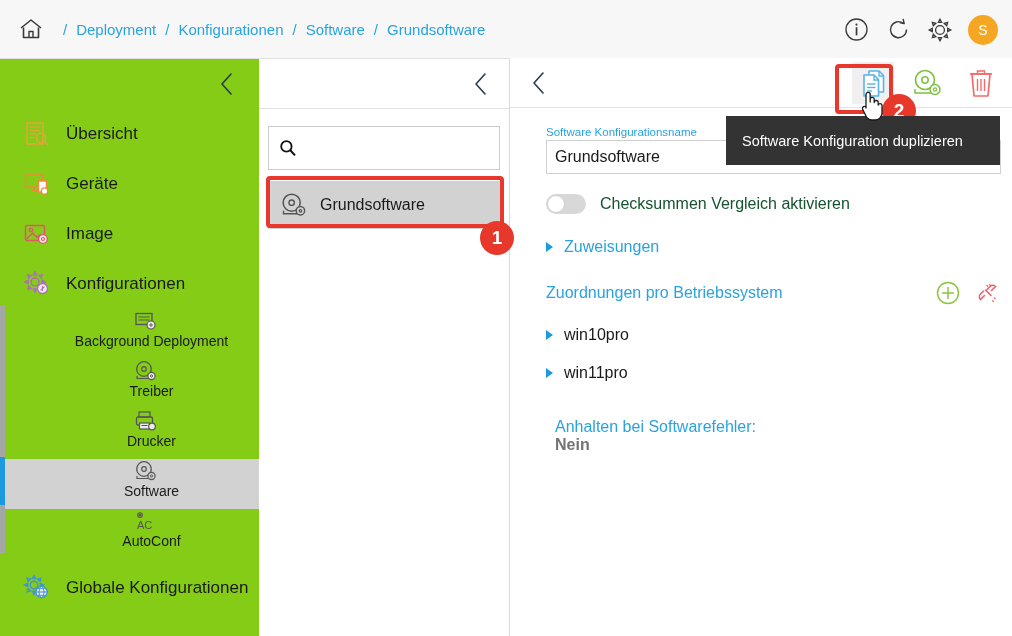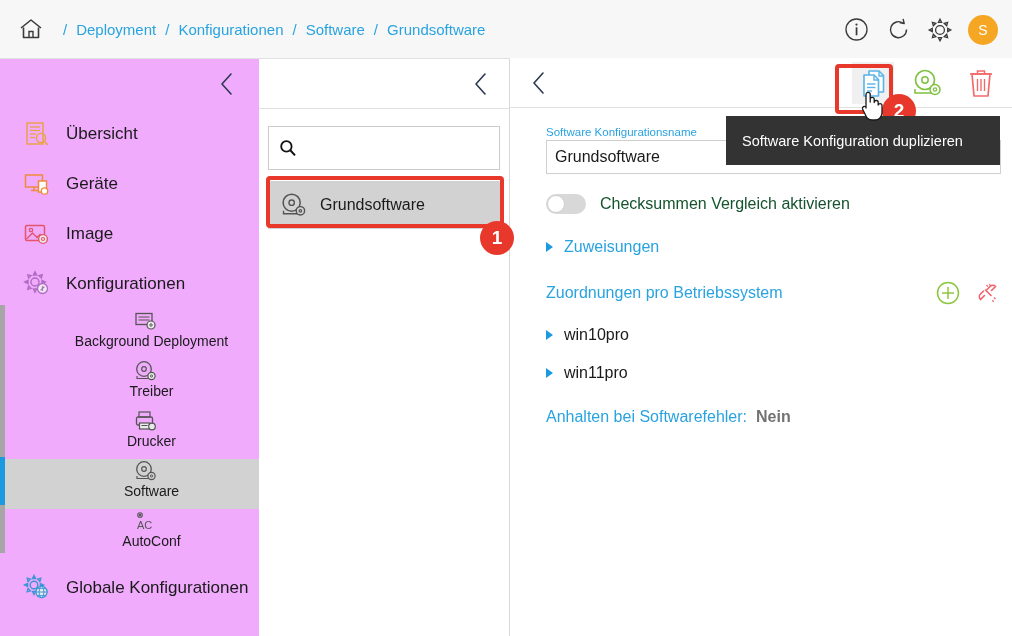--- a/index.html
+++ b/index.html
@@ -48,21 +48,21 @@
     width: 30px; height: 30px; border-radius: 50%;
     background: #f5a623; color: #ffffff;
     display: flex; align-items: center; justify-content: center;
     font-size: 14px; cursor: pointer;
   }
 
   
   .sidebar {
     position: absolute; left: 0; top: 59px;
     width: 259px; height: 577px;
-    background: #f0abfc;
+    background: #84cc16;
     overflow: hidden;
   }
   .sidebar-collapse {
     height: 50px; display: flex; align-items: center; justify-content: flex-end;
     padding-right: 22px; cursor: pointer;
   }
   .nav-group-bar {
     position: absolute; left: 0; top: 246px;
     width: 5px; height: 248px;
     background: #a6a6a6;
@@ -208,21 +208,21 @@
   .expander.dark .exp-lbl { color: #1a1a1a; }
 
   .section-row {
     display: flex; align-items: center; margin-top: 24px;
     width: 455px;
   }
   .section-title { font-size: 16px; color: #29a3e0; }
   .section-actions { margin-left: auto; display: flex; align-items: center; gap: 14px; }
   .section-actions .sa { width: 26px; height: 26px; cursor: pointer; display:flex; align-items:center; justify-content:center;}
 
-  .kv-row { margin-top: 26px; display: flex; align-items: baseline; }
+  .kv-row { margin-top: 36px; display: flex; align-items: baseline; flex-direction: column; }
   .kv-key { font-size: 16px; color: #29a3e0; }
   .kv-val { font-size: 16px; color: #737373; margin-left: 9px; font-weight: bold; }
 
   
   .anno-box {
     position: absolute;
     border: 4px solid #e8382c;
     border-radius: 4px;
     pointer-events: none;
   }

